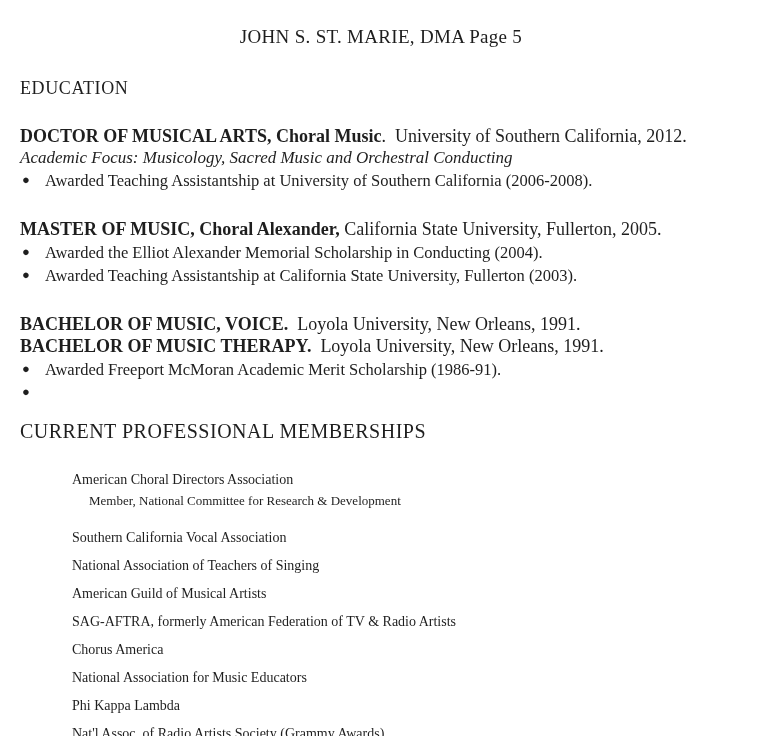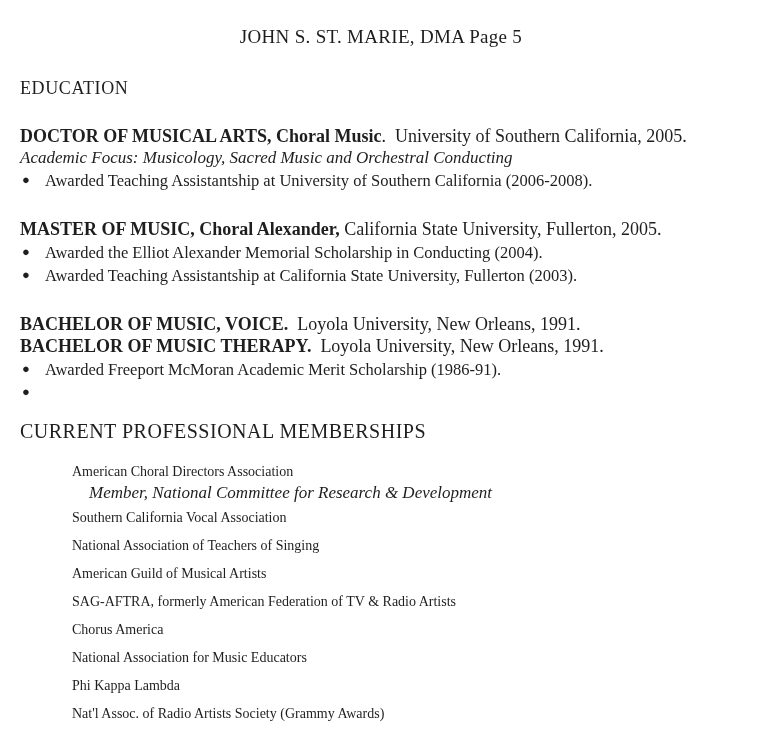--- a/index.html
+++ b/index.html
@@ -27,21 +27,21 @@
     text-align: left;
     font-size: 18px;
     font-weight: normal;
     letter-spacing: 0.6px;
     margin-bottom: 26px;
   }
   .section-heading.memberships-heading {
     font-size: 20px;
     letter-spacing: 0.5px;
     margin-top: 18px;
-    margin-bottom: 20px;
+    margin-bottom: 28px;
   }
   .degree-line {
     font-size: 18px;
     line-height: 22px;
     white-space: pre-wrap;
   }
   .degree-line .b { font-weight: bold; }
   .focus-line {
     font-style: italic;
     font-size: 17px;
@@ -62,41 +62,40 @@
   }
   .entry { margin-bottom: 27px; }
   .entry:last-of-type { margin-bottom: 0; }
   .member-list { padding-left: 52px; margin-top: 2px; }
   .member-item {
     font-size: 14px;
     line-height: 18px;
     margin-bottom: 10px;
   }
   .member-note {
-    font-style: italic;
-    font-size: 17px;
+    font-size: 13px;
     line-height: 16px;
     padding-left: 17px;
     margin-top: -6px;
-    margin-bottom: 8px;
+    margin-bottom: 20px;
   }
 </style>
 </head>
 <body>
 
 <div class="page">
 
   <div class="doc-title">JOHN S. ST. MARIE, DMA Page 5</div>
 
   <div class="section-heading">EDUCATION</div>
 
   <div class="section">
 
     <div class="entry">
-      <div class="degree-line"><span class="b">DOCTOR OF MUSICAL ARTS, Choral Music</span><span>.  University of Southern California, 2005.</span></div>
+      <div class="degree-line"><span class="b">DOCTOR OF MUSICAL ARTS, Choral Music</span><span>.  University of Southern California, 2012.</span></div>
       <div class="focus-line">Academic Focus:  Musicology, Sacred Music and Orchestral Conducting</div>
       <div class="bullet-row">
         <span class="bullet-glyph">●</span>
         <span>Awarded Teaching Assistantship at University of Southern California (2006-2008).</span>
       </div>
     </div>
 
     <div class="entry">
       <div class="degree-line"><span class="b">MASTER OF MUSIC, Choral Alexander,</span><span> California State University, Fullerton, 2005.</span></div>
       <div class="bullet-row">

